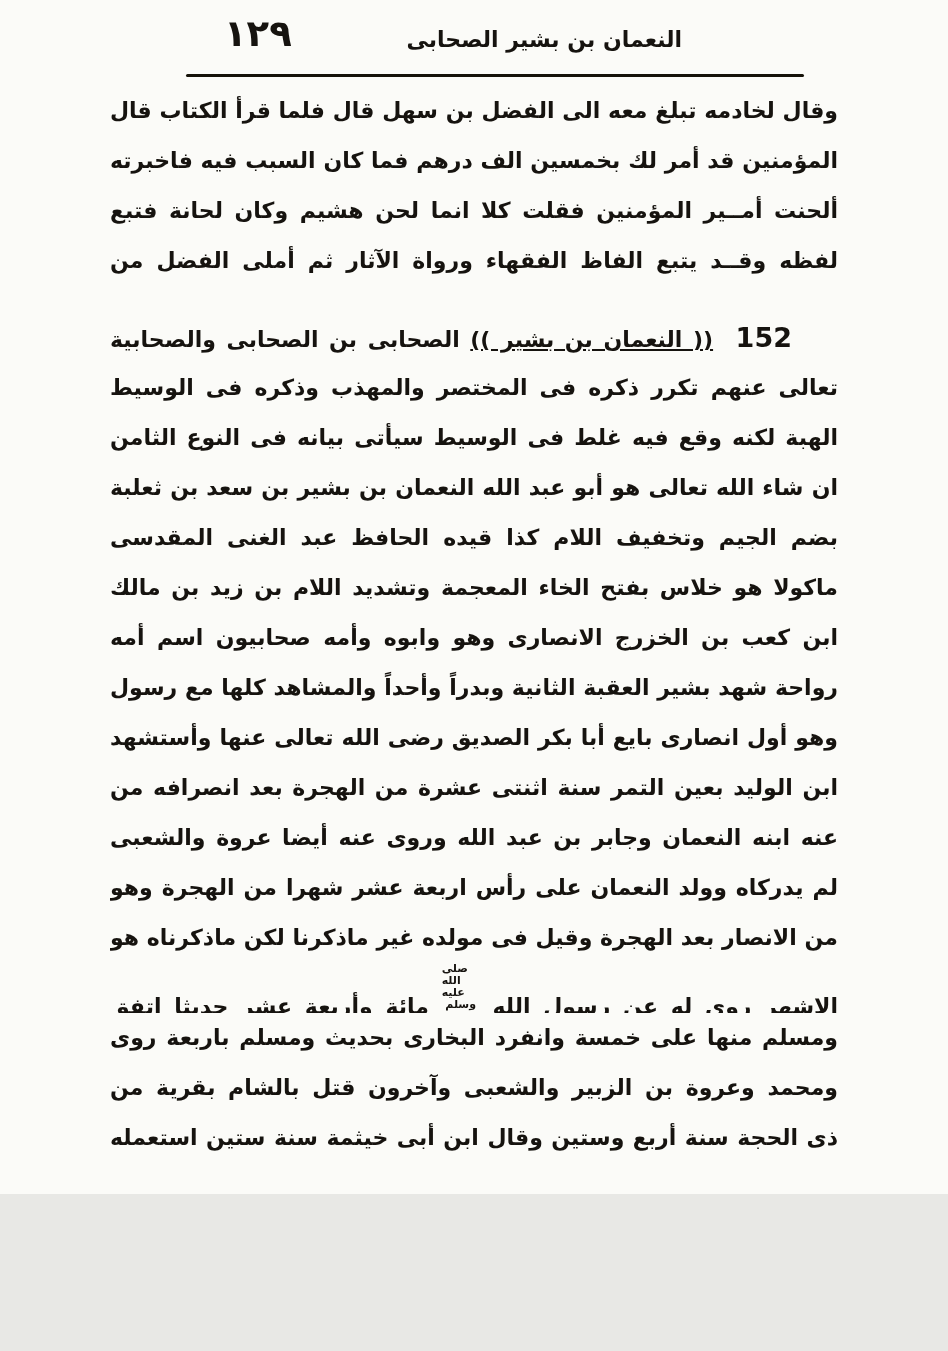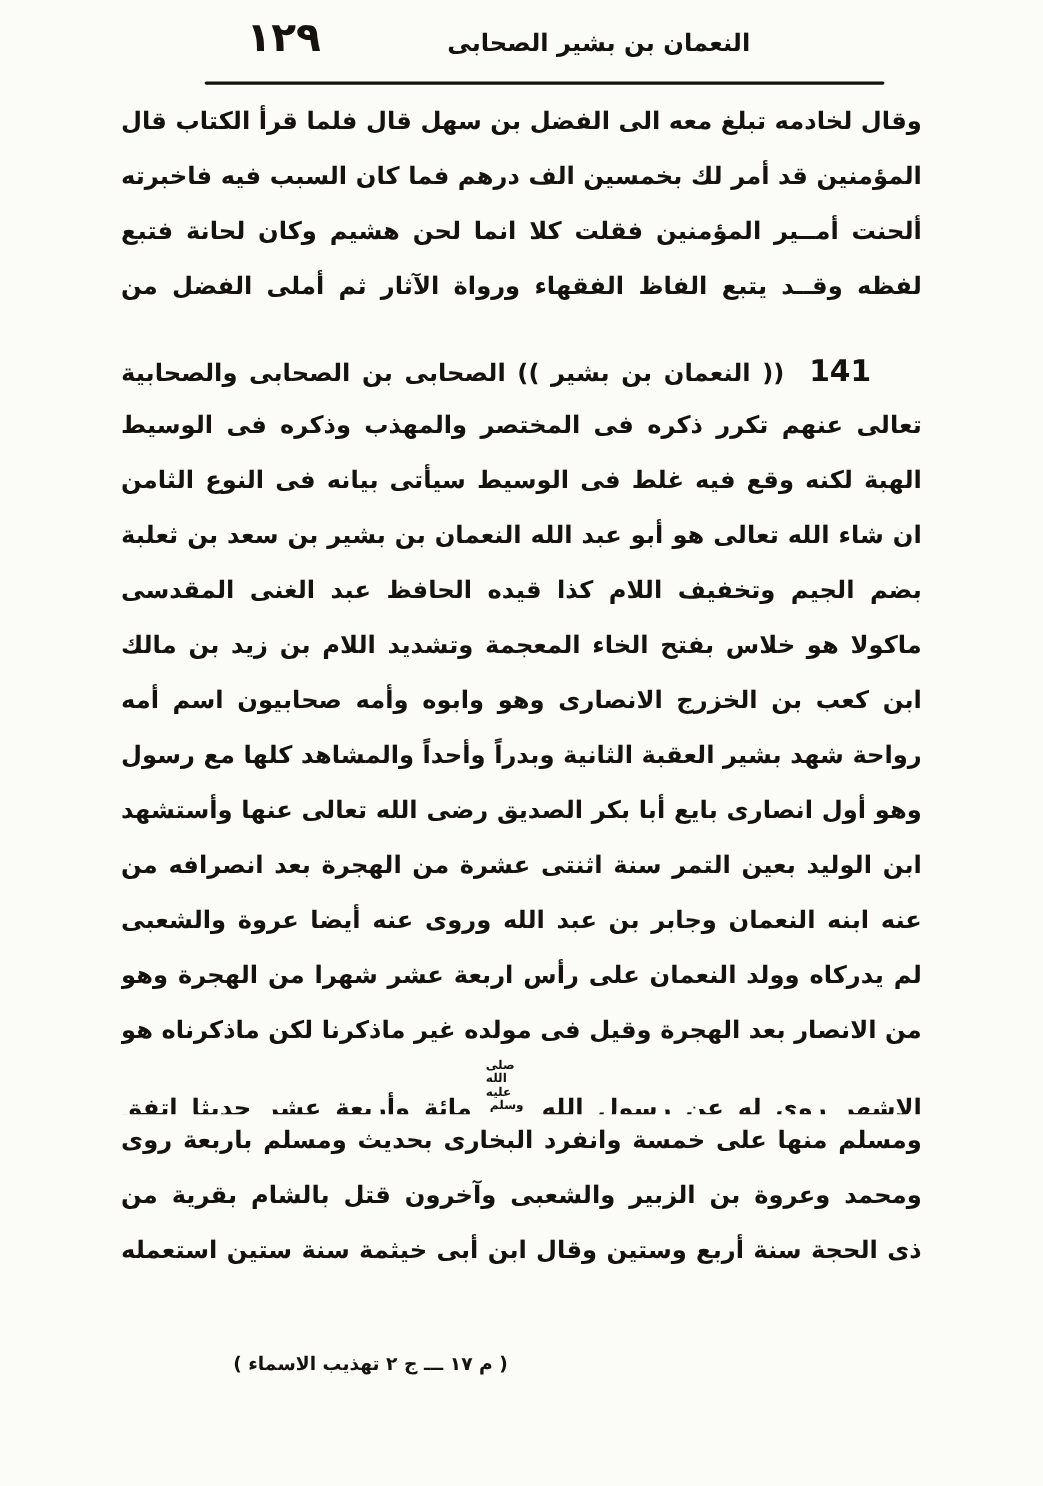--- a/index.html
+++ b/index.html
@@ -4,21 +4,21 @@
 <style>
   * { box-sizing: border-box; }
   html, body { margin: 0; padding: 0; }
   body {
     background: #e8e8e5;
     font-family: "DejaVu Sans", sans-serif;
   }
   .page {
     position: relative;
     width: 948px;
-    height: 1351px;
+    height: 1194px;
     margin: 0 auto;
     background: #fbfbf8;
     color: #16130f;
     direction: rtl;
     overflow: hidden;
   }
   .page-number {
     position: absolute;
     top: 12px;
     left: 224px;
@@ -61,21 +61,21 @@
     text-align-last: justify;
   }
   .line.short { text-align-last: start; }
   .entry-paragraph { margin-top: 27px; }
   .line.entry-first { text-indent: 46px; }
   .entry-number {
     font-size: 27px;
     letter-spacing: 2px;
     margin-left: 12px;
   }
-  .entry-title { margin-left: 0; }
+  .entry-title { margin-left: 0; text-decoration: underline; }
   .honorific {
     display: inline-block;
     width: 38px;
     font-size: 11px;
     line-height: 1.1;
     font-weight: bold;
     text-align: left;
     text-align-last: center;
     vertical-align: 6px;
   }
@@ -103,21 +103,21 @@
 
     <section>
       <div class="line">وقال لخادمه تبلغ معه الى الفضل بن سهل قال فلما قرأ الكتاب قال يانصر ان أمير</div>
       <div class="line">المؤمنين قد أمر لك بخمسين الف درهم فما كان السبب فيه فاخبرته ولم أكذبه فقال</div>
       <div class="line">ألحنت أمــير المؤمنين فقلت كلا انما لحن هشيم وكان لحانة فتبع أمير المؤمنين</div>
       <div class="line">لفظه وقــد يتبع الفاظ الفقهاء ورواة الآثار ثم أملى الفضل من خاصته ثلاثين</div>
     </section>
 
     <section class="entry-paragraph">
       <div class="line entry-first">
-        <span class="entry-number">141</span>
+        <span class="entry-number">152</span>
         <span class="entry-title">(( النعمان بن بشير ))</span>
         <span>الصحابى بن الصحابى والصحابية رضى الله</span>
       </div>
 
       <div class="line">تعالى عنهم تكرر ذكره فى المختصر والمهذب وذكره فى الوسيط فى باب</div>
       <div class="line">الهبة لكنه وقع فيه غلط فى الوسيط سيأتى بيانه فى النوع الثامن من الاوهام</div>
       <div class="line">ان شاء الله تعالى هو أبو عبد الله النعمان بن بشير بن سعد بن ثعلبة بن جلاس</div>
       <div class="line">بضم الجيم وتخفيف اللام كذا قيده الحافظ عبد الغنى المقدسى وغيره وقال ابن</div>
       <div class="line">ماكولا هو خلاس بفتح الخاء المعجمة وتشديد اللام بن زيد بن مالك بن ثعلبة</div>
       <div class="line">ابن كعب بن الخزرج الانصارى وهو وابوه وأمه صحابيون اسم أمه عمرة بنت</div>

